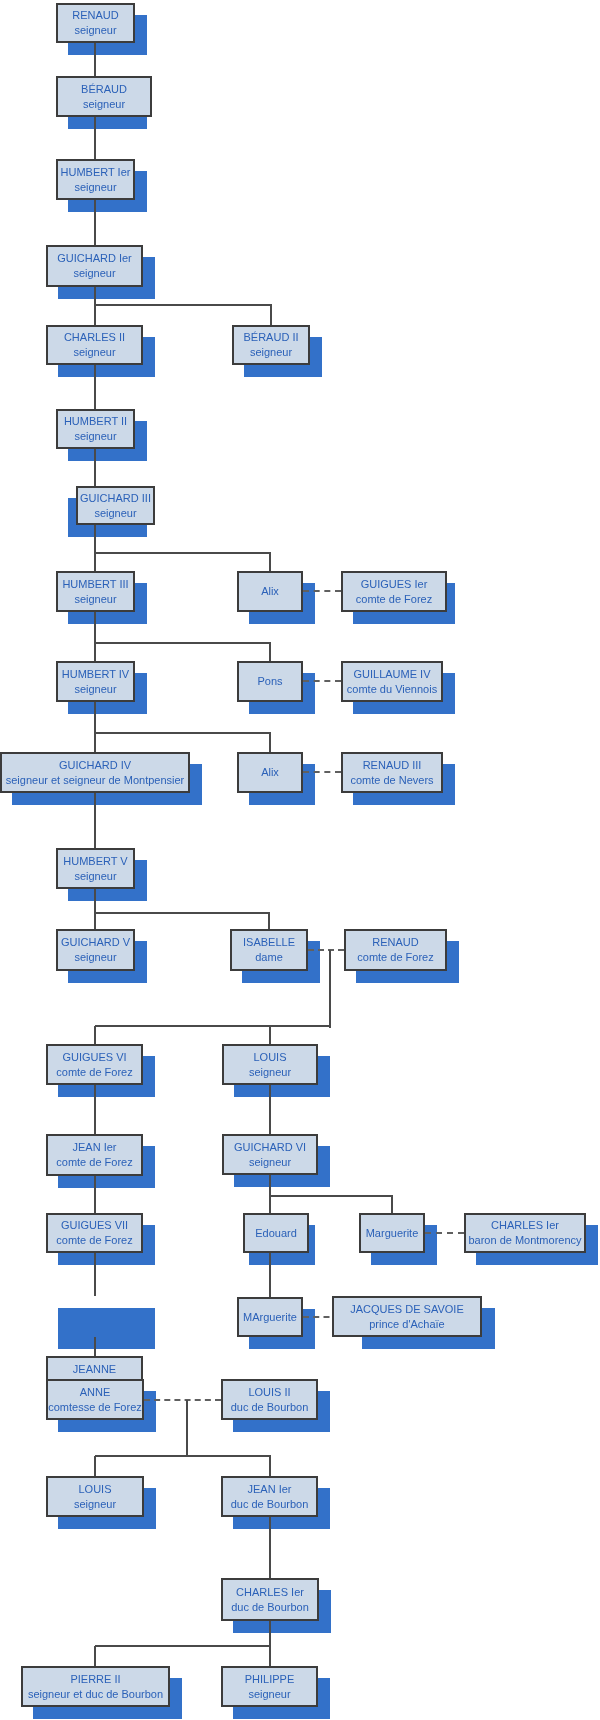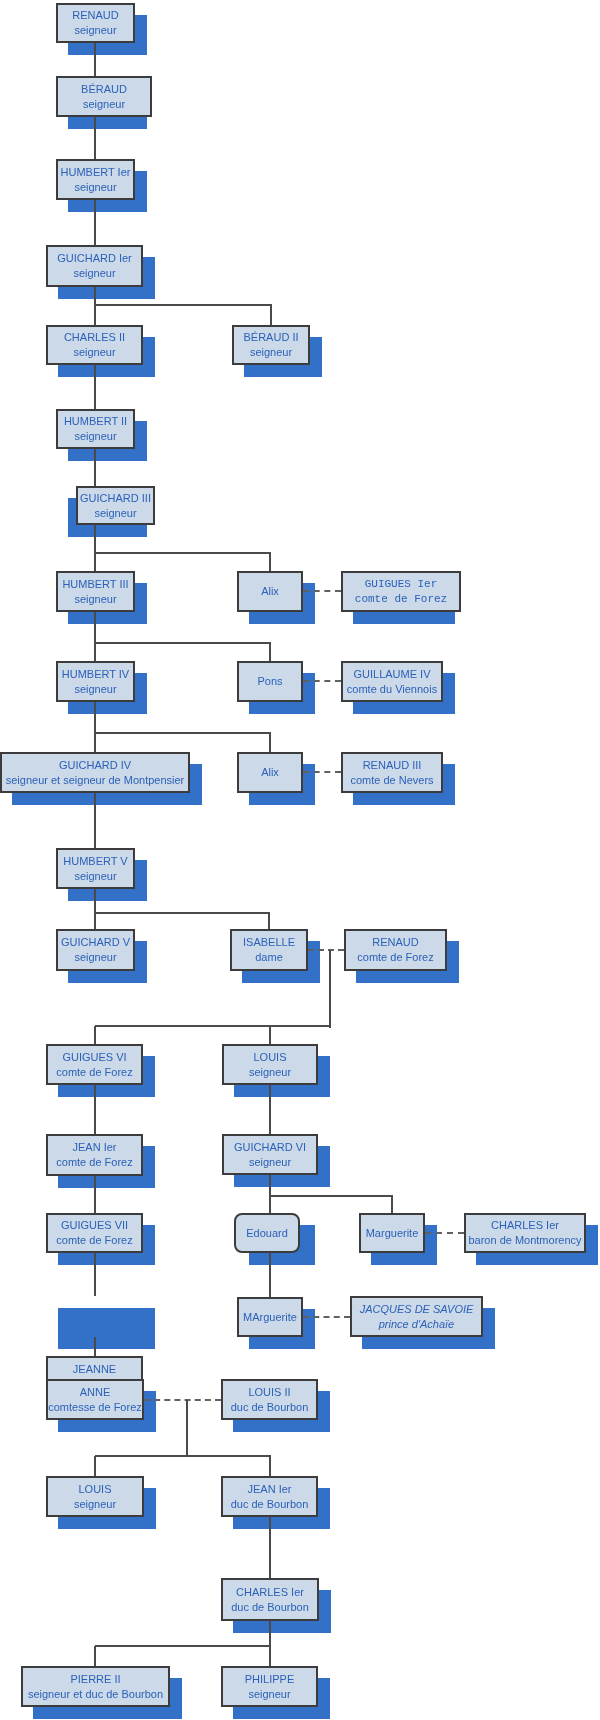--- a/index.html
+++ b/index.html
@@ -147,21 +147,21 @@
       <span class="name">GUICHARD III</span>
       <span class="title">seigneur</span>
     </div>
     <div class="node" style="left: 56px; top: 571px; width: 79px; height: 41px;">
       <span class="name">HUMBERT III</span>
       <span class="title">seigneur</span>
     </div>
     <div class="node" style="left: 237px; top: 571px; width: 66px; height: 41px;">
       <span class="name">Alix</span>
     </div>
-    <div class="node" style="left: 341px; top: 571px; width: 120px; height: 41px; font-family: Liberation Mono, monospace;">
+    <div class="node" style="left: 341px; top: 571px; width: 106px; height: 41px;">
       <span class="name">GUIGUES Ier</span>
       <span class="title">comte de Forez</span>
     </div>
     <div class="node" style="left: 56px; top: 661px; width: 79px; height: 41px;">
       <span class="name">HUMBERT IV</span>
       <span class="title">seigneur</span>
     </div>
     <div class="node" style="left: 237px; top: 661px; width: 66px; height: 41px;">
       <span class="name">Pons</span>
     </div>
@@ -209,38 +209,38 @@
       <span class="title">comte de Forez</span>
     </div>
     <div class="node" style="left: 222px; top: 1134px; width: 96px; height: 41px;">
       <span class="name">GUICHARD VI</span>
       <span class="title">seigneur</span>
     </div>
     <div class="node" style="left: 46px; top: 1213px; width: 97px; height: 40px;">
       <span class="name">GUIGUES VII</span>
       <span class="title">comte de Forez</span>
     </div>
-    <div class="node" style="left: 234px; top: 1213px; width: 66px; height: 40px; border-radius: 8px;">
+    <div class="node" style="left: 243px; top: 1213px; width: 66px; height: 40px;">
       <span class="name">Edouard</span>
     </div>
     <div class="node" style="left: 359px; top: 1213px; width: 66px; height: 40px;">
       <span class="name">Marguerite</span>
     </div>
     <div class="node" style="left: 464px; top: 1213px; width: 122px; height: 40px;">
       <span class="name">CHARLES Ier</span>
       <span class="title">baron de Montmorency</span>
     </div>
     <div class="node" style="left: 46px; top: 1356px; width: 97px; height: 41px;">
       <span class="name">JEANNE</span>
       <span class="title">comtesse de Forez</span>
     </div>
     <div class="node" style="left: 237px; top: 1297px; width: 66px; height: 40px;">
       <span class="name">MArguerite</span>
     </div>
-    <div class="node" style="left: 350px; top: 1296px; width: 133px; height: 41px; font-style: italic;">
+    <div class="node" style="left: 332px; top: 1296px; width: 150px; height: 41px;">
       <span class="name">JACQUES DE SAVOIE</span>
       <span class="title">prince d'Achaïe</span>
     </div>
     <div class="node" style="left: 46px; top: 1379px; width: 98px; height: 41px;">
       <span class="name">ANNE</span>
       <span class="title">comtesse de Forez</span>
     </div>
     <div class="node" style="left: 221px; top: 1379px; width: 97px; height: 41px;">
       <span class="name">LOUIS II</span>
       <span class="title">duc de Bourbon</span>

